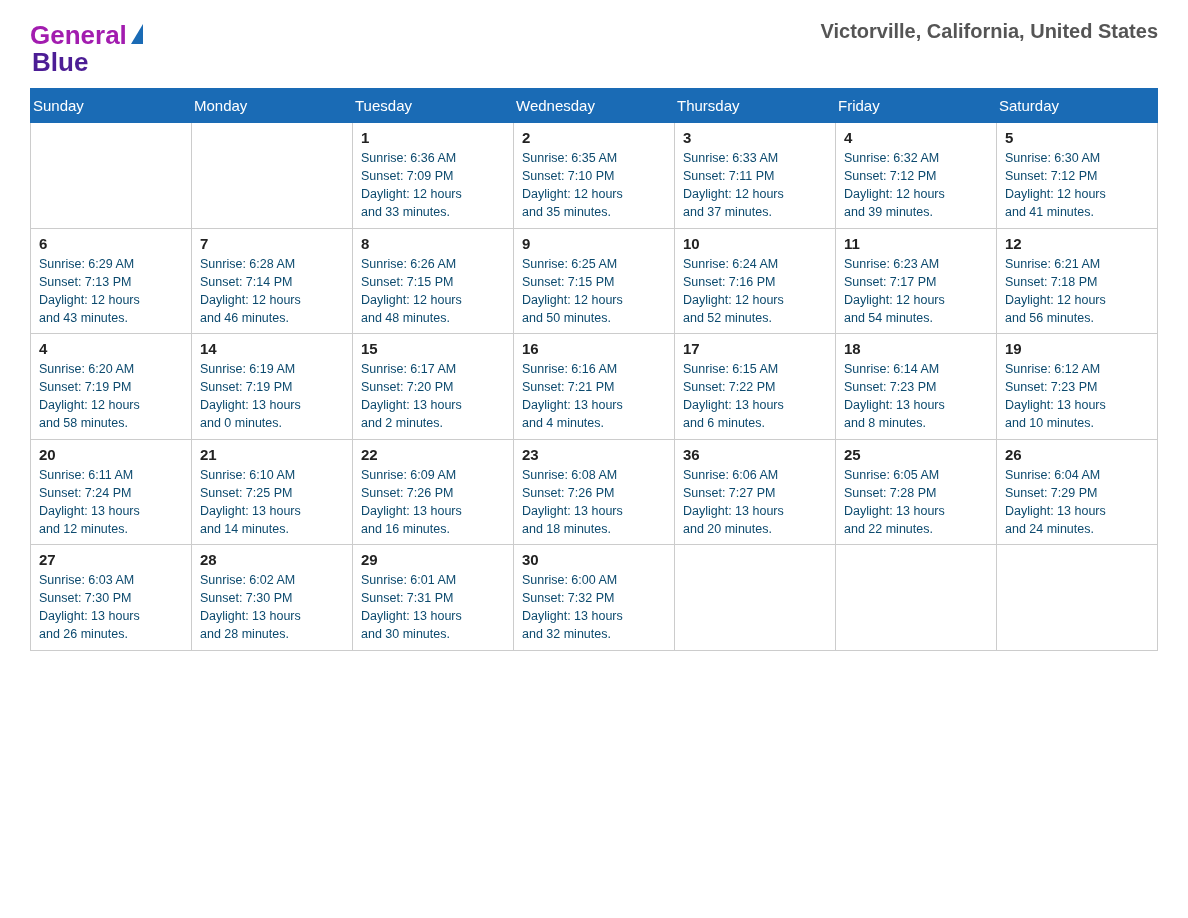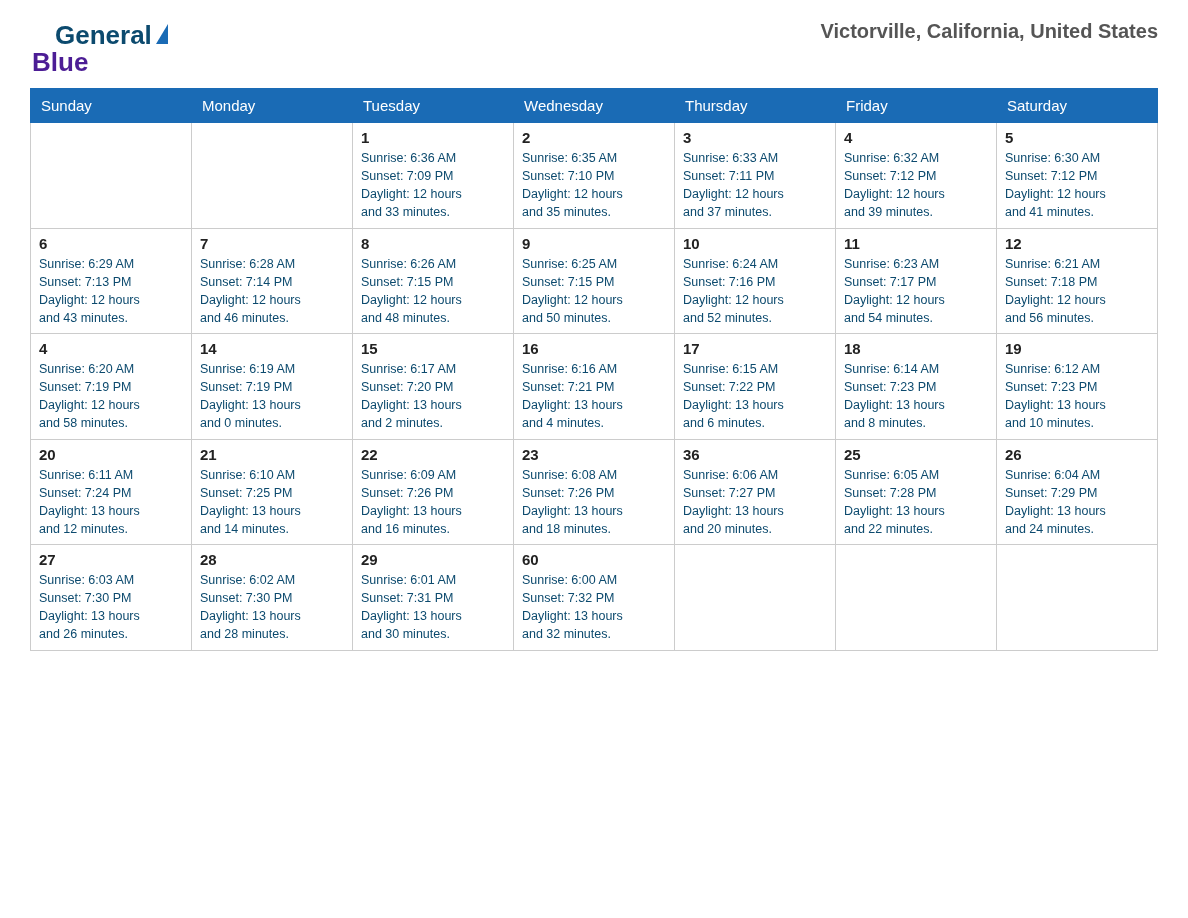--- a/index.html
+++ b/index.html
@@ -22,21 +22,21 @@
       flex-direction: column;
       align-items: flex-start;
     }
     .logo-text {
       display: flex;
       align-items: center;
       font-size: 26px;
       font-weight: bold;
       color: #222;
     }
-    .logo-general { color: #0c4a6e; margin-left: 25px; }
+    .logo-general { color: #a21caf; }
     .logo-blue { color: #4c1d95; }
     .logo-triangle {
       width: 0;
       height: 0;
       border-left: 12px solid transparent;
       border-right: 0px solid transparent;
       border-bottom: 20px solid #1a6bb5;
       margin-left: 4px;
       margin-bottom: 4px;
     }
@@ -57,21 +57,21 @@
     .calendar {
       width: 100%;
       border-collapse: collapse;
       margin-top: 10px;
     }
     .calendar thead tr th {
       background-color: #1a6bb5;
       color: #fff;
       font-size: 15px;
       font-weight: normal;
-      padding: 8px 10px;
+      padding: 8px 2px;
       text-align: left;
       border: 1px solid #1a6bb5;
     }
     .calendar tbody tr td {
       vertical-align: top;
       border: 1px solid #ccc;
       padding: 6px 8px;
       width: 14.28%;
       min-height: 90px;
     }
@@ -243,21 +243,21 @@
         </td>
         <td>
           <div class="cell-day">28</div>
           <div class="cell-info">Sunrise: 6:02 AM<br>Sunset: 7:30 PM<br>Daylight: 13 hours<br>and 28 minutes.</div>
         </td>
         <td>
           <div class="cell-day">29</div>
           <div class="cell-info">Sunrise: 6:01 AM<br>Sunset: 7:31 PM<br>Daylight: 13 hours<br>and 30 minutes.</div>
         </td>
         <td>
-          <div class="cell-day">60</div>
+          <div class="cell-day">30</div>
           <div class="cell-info">Sunrise: 6:00 AM<br>Sunset: 7:32 PM<br>Daylight: 13 hours<br>and 32 minutes.</div>
         </td>
         <td class="empty-cell"></td>
         <td class="empty-cell"></td>
         <td class="empty-cell"></td>
       </tr>
     </tbody>
 </table>
 
 </body></html>

